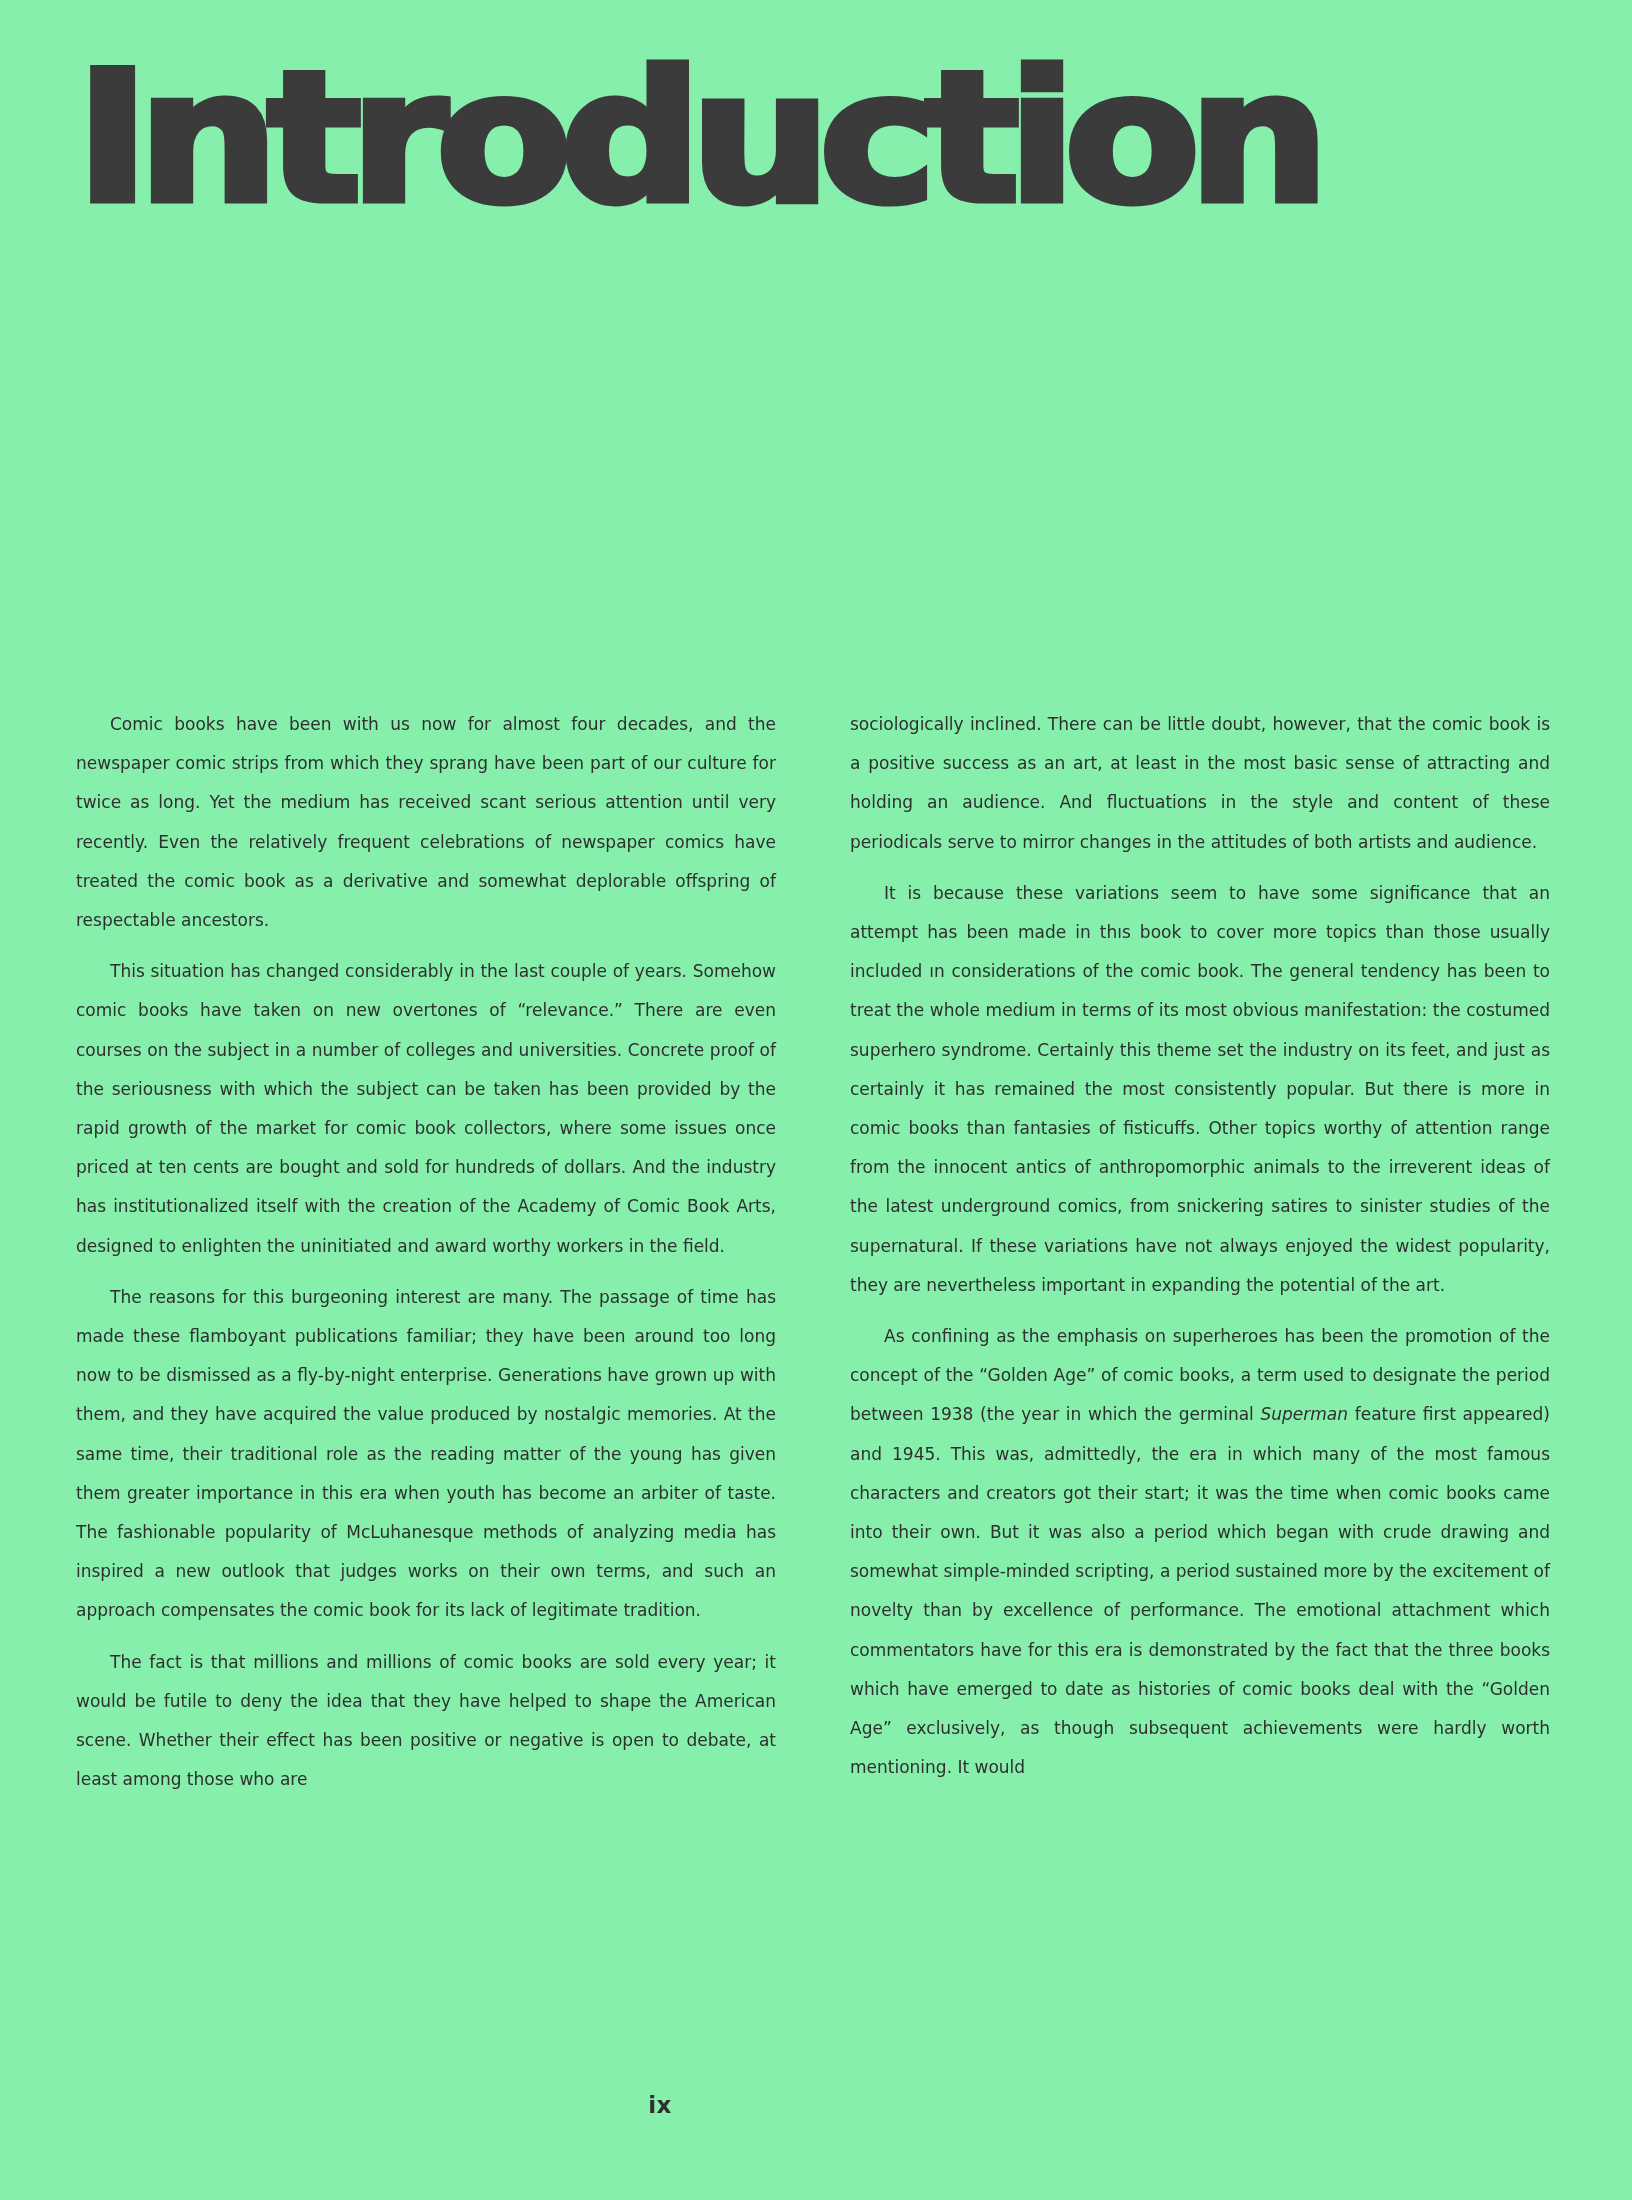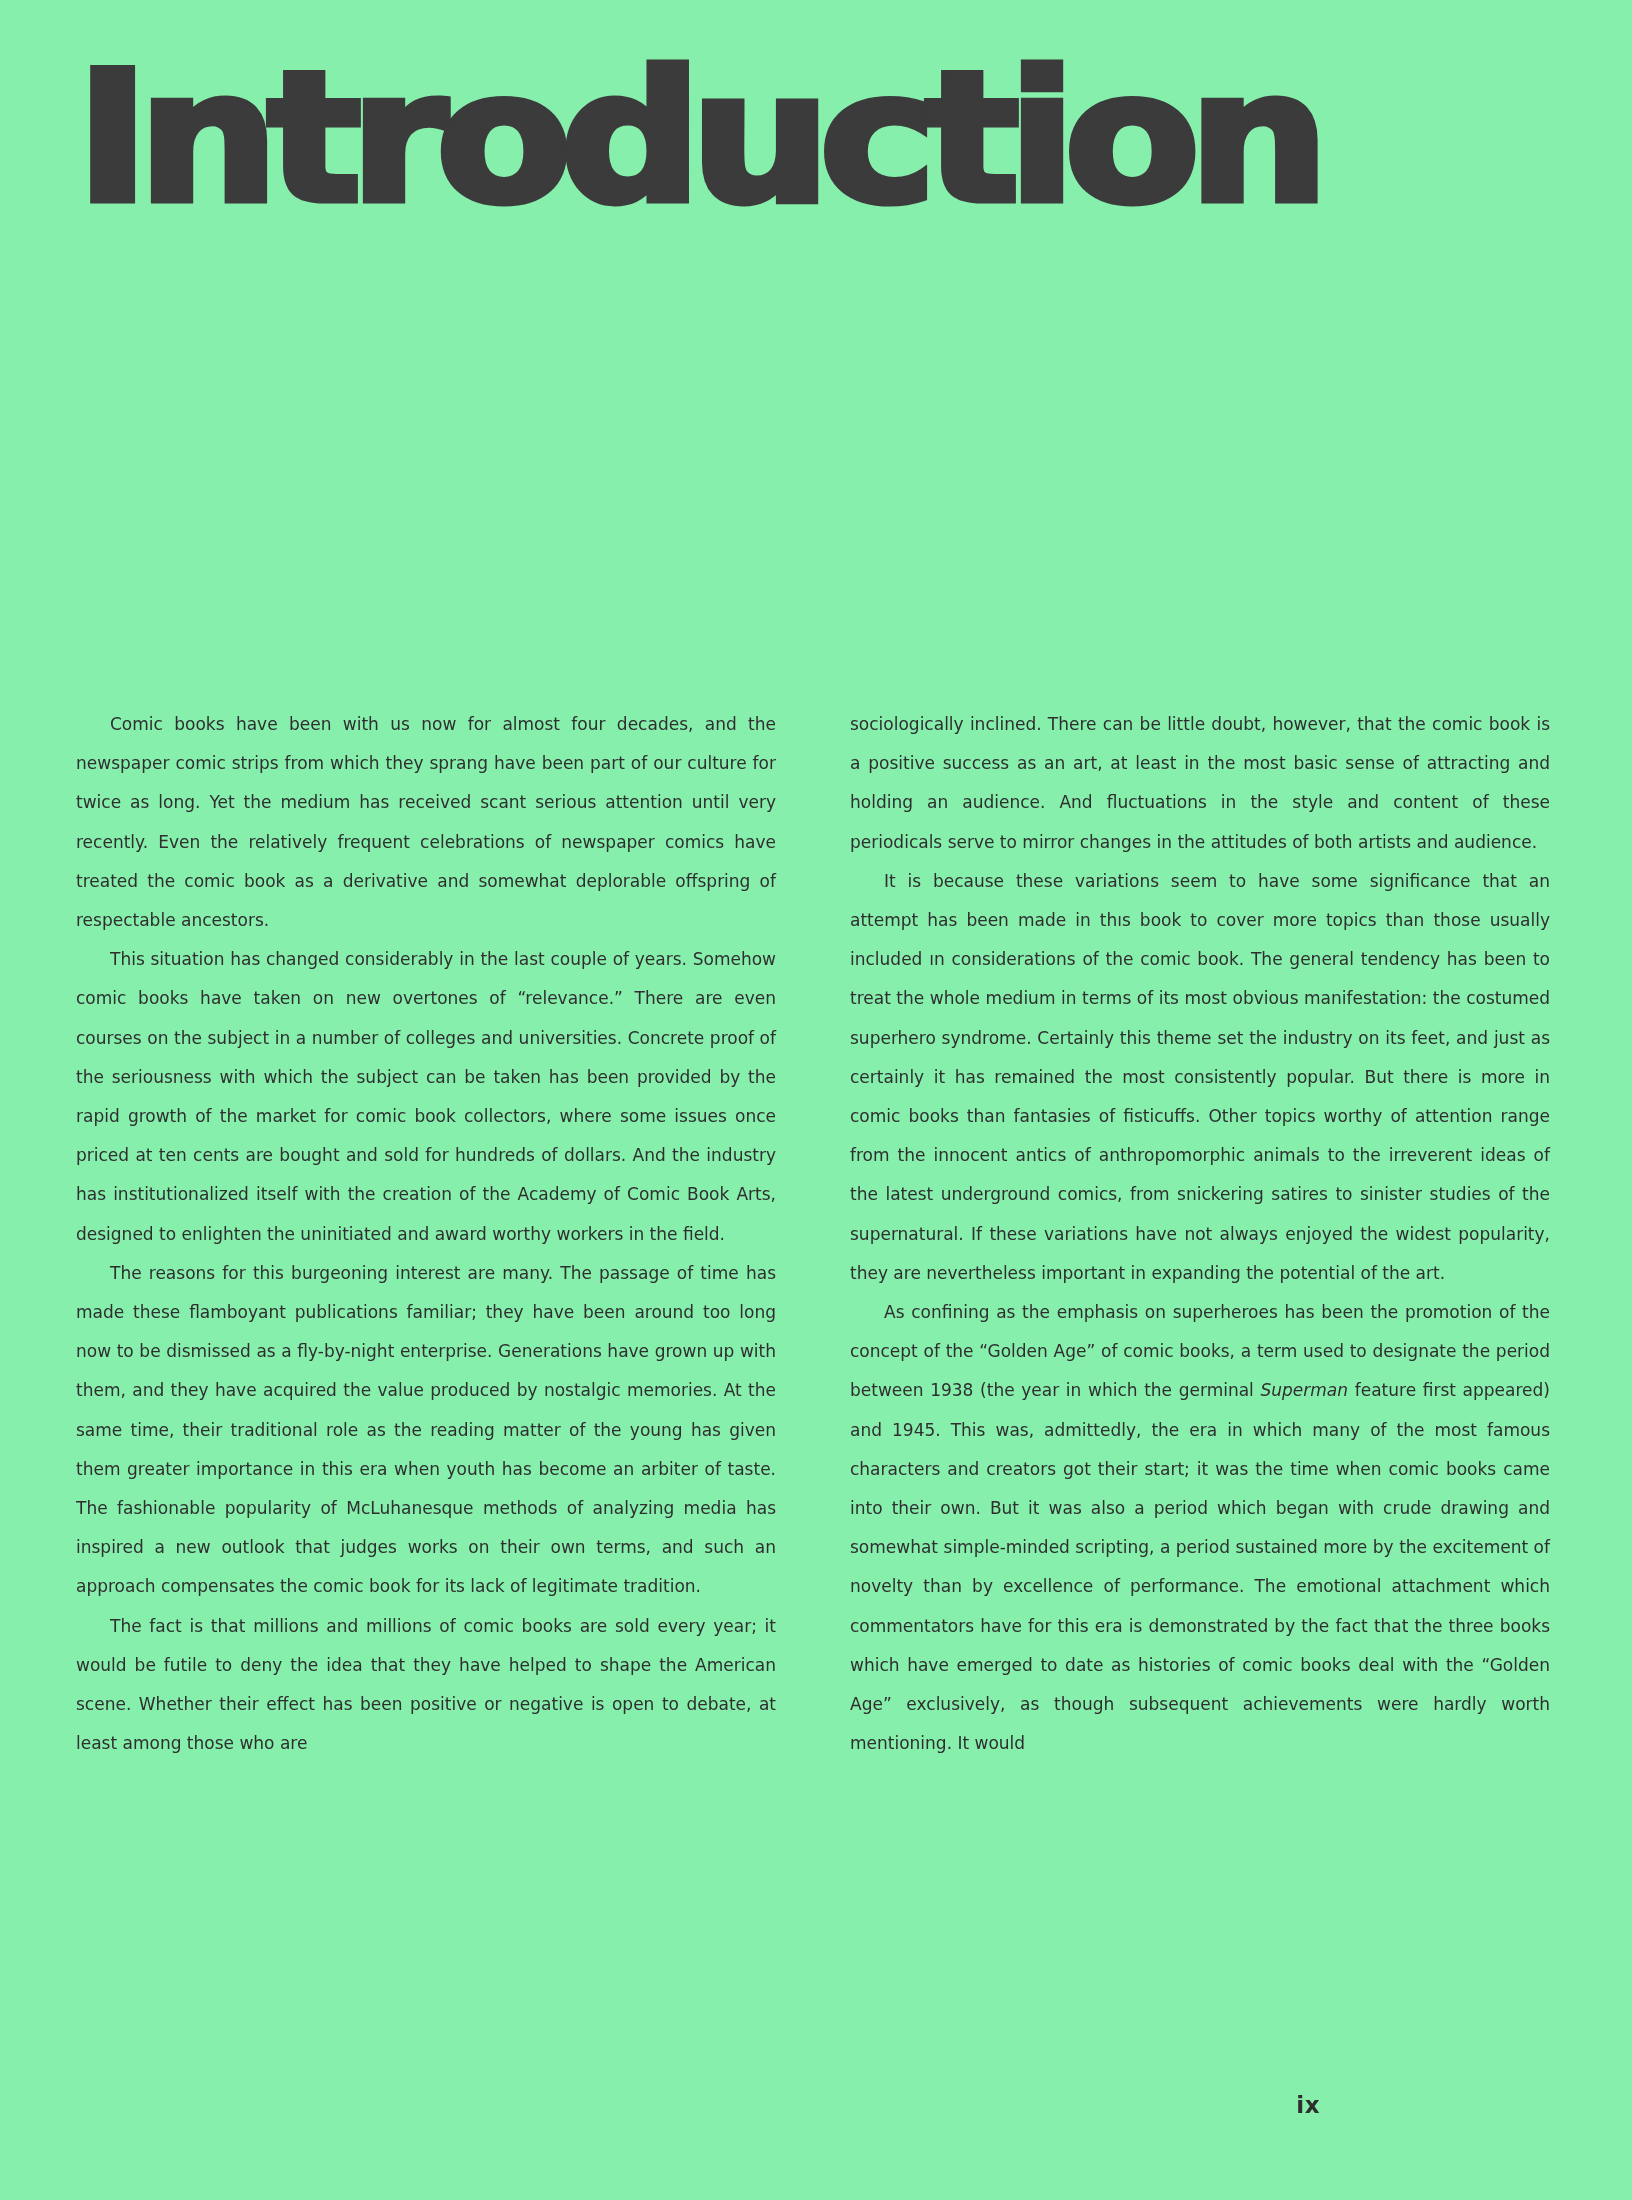--- a/index.html
+++ b/index.html
@@ -61,36 +61,36 @@
     text-justify: inter-word;
     text-indent: 0;
     -webkit-hyphens: none;
     hyphens: none;
     word-spacing: 0px;
   }
   .col p.indent {
     text-indent: 34px;
   }
   .col p + p {
-    margin-top: 0;
+    margin-top: 12px;
   }
   .col em {
     font-style: italic;
   }
 
   
   .col p { text-align-last: left; }
 
   
   .folio {
     position: absolute;
     left: 0;
     top: 2092px;
     width: 1320px;
-    text-align: right;
+    text-align: center;
     font-family: "DejaVu Sans", sans-serif;
     font-size: 23px;
     font-weight: 600;
     color: #2f2f2f;
     letter-spacing: 0.5px;
   }
 </style>
 </head>
 <body>
 

